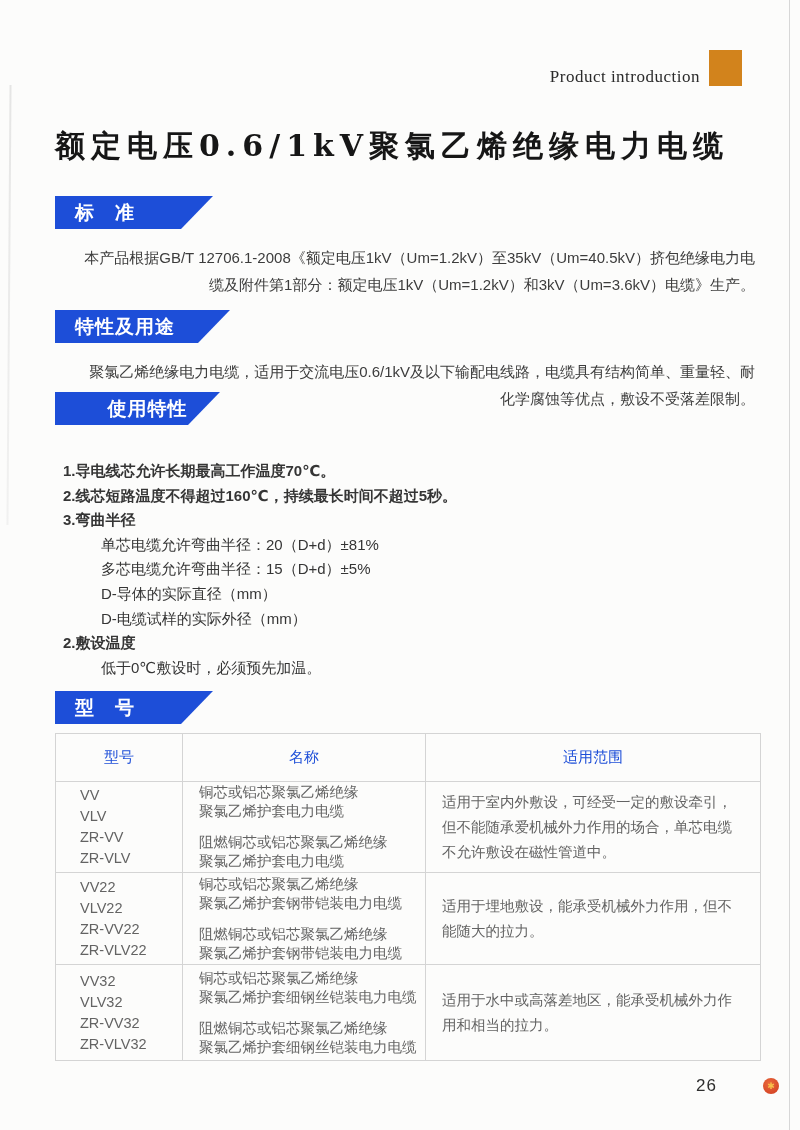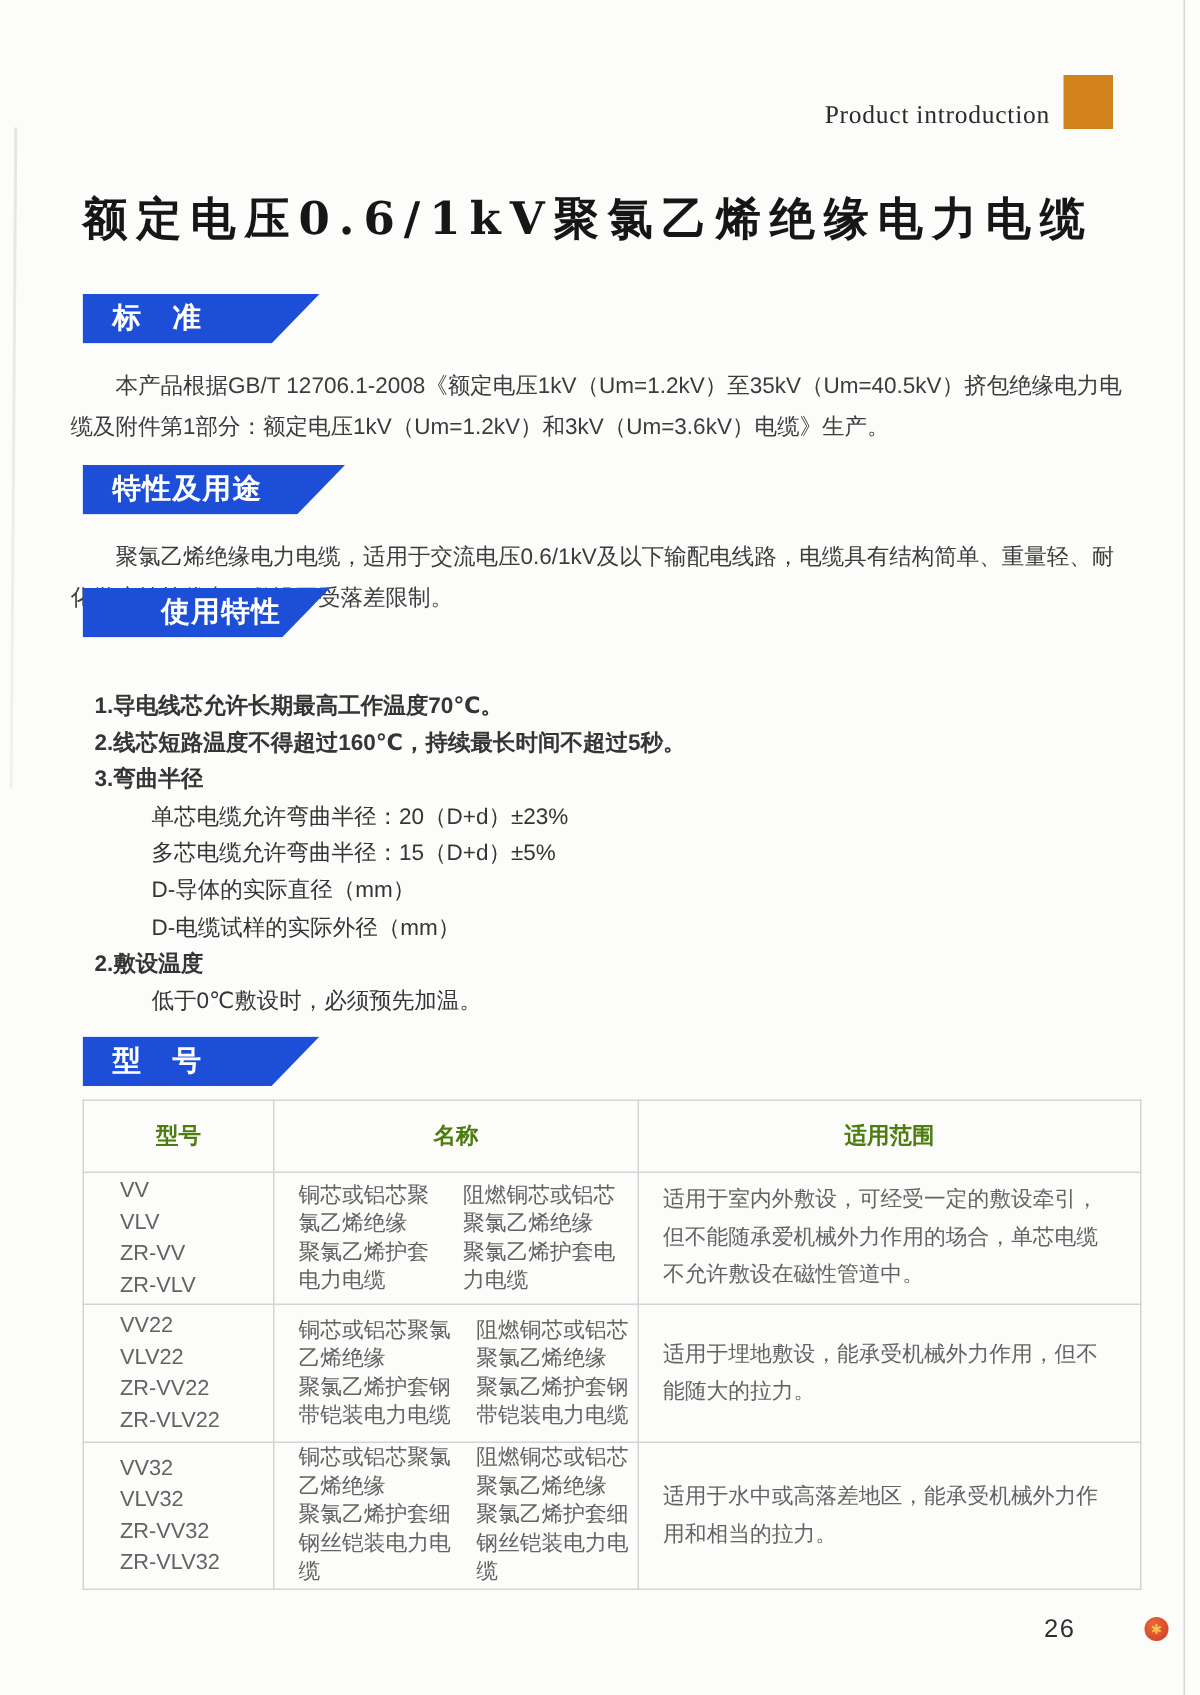--- a/index.html
+++ b/index.html
@@ -24,37 +24,37 @@
     font-size:30px;font-weight:700;letter-spacing:6px;color:#161616;}
   
   .banner{position:absolute;height:33px;background:#1d4ed8;
     clip-path:polygon(0 0,100% 0,calc(100% - 32px) 100%,0 100%);
     color:#fff;font-size:19px;font-weight:700;line-height:33px;padding-left:20px;box-sizing:border-box;letter-spacing:1px;}
   .b-standard{left:55px;top:196px;width:158px;}
   .b-features{left:55px;top:310px;width:175px;}
   .b-usage{left:55px;top:392px;width:165px;text-align:center;}
   .b-model{left:55px;top:691px;width:158px;}
   
-  .para{position:absolute;left:47px;width:708px;font-size:15px;line-height:27px;text-indent:2em;color:#3c3c3c;}
+  .para{position:absolute;left:47px;width:708px;font-size:15px;line-height:27px;text-indent:2em;color:#3c3c3c;text-align:right;}
   .p-standard{top:229px;}
   .p-features{top:343px;}
   
   .usage{position:absolute;left:47px;top:443px;width:708px;list-style:none;margin:16px;padding:0;font-size:15px;line-height:24.6px;color:#353535;}
   .usage li{font-weight:600;}
   .usage li.ind{padding-left:38px;font-weight:400;}
   
   .tblwrap{position:absolute;left:55px;top:733px;width:705px;}
   table{border-collapse:collapse;table-layout:fixed;width:705px;font-size:14.5px;color:#636363;}
   col.c1{width:127px;}col.c2{width:243px;}col.c3{width:335px;}
   th,td{border:1px solid #d4d4d4;vertical-align:middle;box-sizing:border-box;}
-  th{height:48px;font-weight:700;color:#4d7c0f;font-size:15px;text-align:center;background:#fcfcfb;}
+  th{height:48px;font-weight:400;color:#1d4ed8;font-size:15px;text-align:center;background:#fcfcfb;}
   tr.r1{height:88px;}tr.r2{height:92px;}tr.r3{height:96px;}
   td.mod{padding-left:24px;line-height:21px;}
   td.nam{padding-left:16px;}
-  .namgrp{display:flex;flex-direction:row;gap:12px;}
+  .namgrp{display:flex;flex-direction:column;gap:12px;}
   .namgrp div{line-height:19px;}
   td.scope{padding:6px 14px 6px 16px;line-height:25px;}
   
   .footer{position:absolute;left:696px;top:1076px;display:flex;align-items:center;gap:44px;}
   .pgnum{font-size:17px;color:#2e2e2e;letter-spacing:1px;}
   .pglogo{width:16px;height:16px;border-radius:50%;background:radial-gradient(circle at 40% 35%,#ea6a3c,#cf3a1f);margin-left:2px;
     display:flex;align-items:center;justify-content:center;font-size:9px;color:#f7c04a;line-height:16px;}
 </style>
 </head>
 <body>
@@ -75,21 +75,21 @@
 <p class="para p-standard">本产品根据GB/T 12706.1-2008《额定电压1kV（Um=1.2kV）至35kV（Um=40.5kV）挤包绝缘电力电缆及附件第1部分：额定电压1kV（Um=1.2kV）和3kV（Um=3.6kV）电缆》生产。</p>
 
 <div class="banner b-features">特性及用途</div>
 <p class="para p-features">聚氯乙烯绝缘电力电缆，适用于交流电压0.6/1kV及以下输配电线路，电缆具有结构简单、重量轻、耐化学腐蚀等优点，敷设不受落差限制。</p>
 
 <div class="banner b-usage">使用特性</div>
 <ul class="usage">
   <li>1.导电线芯允许长期最高工作温度70℃。</li>
   <li>2.线芯短路温度不得超过160℃，持续最长时间不超过5秒。</li>
   <li>3.弯曲半径</li>
-  <li class="ind">单芯电缆允许弯曲半径：20（D+d）±23%</li>
+  <li class="ind">单芯电缆允许弯曲半径：20（D+d）±81%</li>
   <li class="ind">多芯电缆允许弯曲半径：15（D+d）±5%</li>
   <li class="ind">D-导体的实际直径（mm）</li>
   <li class="ind">D-电缆试样的实际外径（mm）</li>
   <li>2.敷设温度</li>
   <li class="ind">低于0℃敷设时，必须预先加温。</li>
 </ul>
 
 <div class="banner b-model">型　号</div>
 
 <div class="tblwrap">

